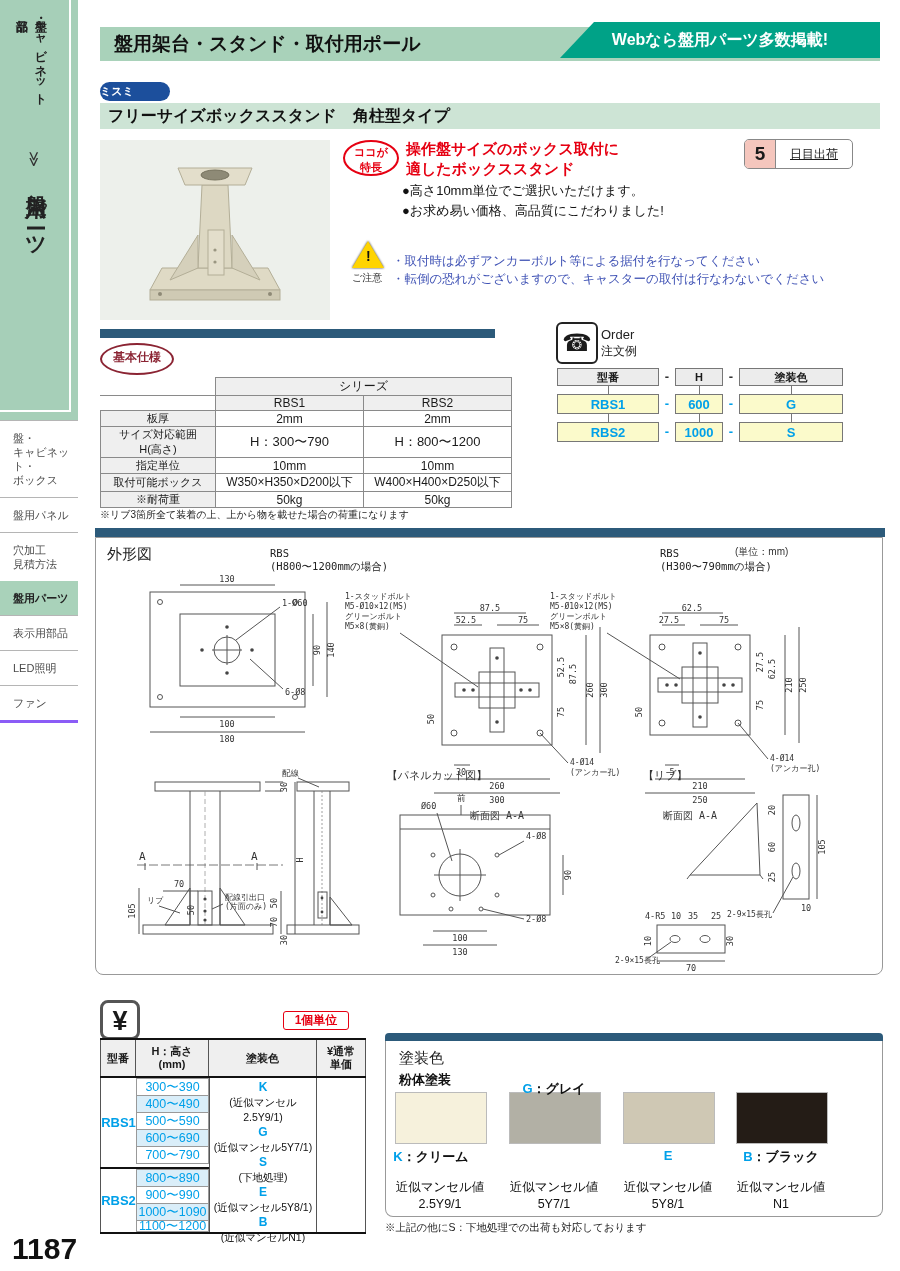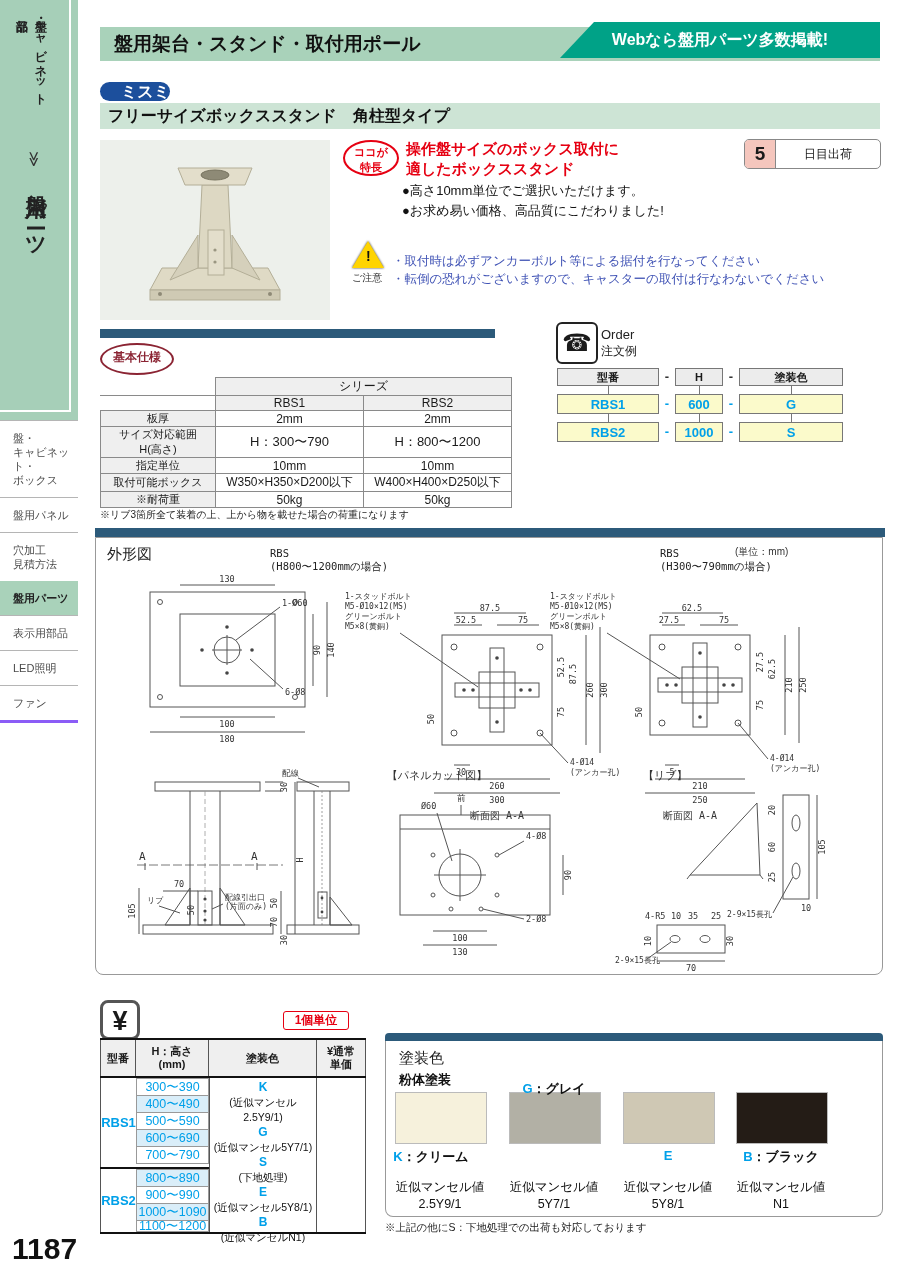--- a/index.html
+++ b/index.html
@@ -17,30 +17,30 @@
   .side-chev{left:26px;top:150px;font-size:15px;color:#333;transform:rotate(90deg);}
   .side-sec{left:22px;top:178px;height:220px;font-size:21px;font-weight:bold;letter-spacing:5px;color:#222;}
   .side-nav{left:0;top:420px;width:78px;}
   .side-item{padding:10px 4px 10px 13px;font-size:11px;line-height:14px;color:#4a4a4a;border-top:1px solid #b5b5b5;background:#fff;}
   .side-item.active{background:#a9d2ba;font-weight:bold;color:#222;border-top:none;}
   .side-item:last-child{border-bottom:3px solid #8b5cf6;}
   
   .hbar{left:100px;top:27px;width:780px;height:34px;background:#a9d2ba;}
   .hbar-title{padding-left:14px;line-height:34px;font-size:19px;font-weight:bold;color:#111;}
   .web-badge{left:560px;top:22px;width:320px;height:36px;background:#00a287;clip-path:polygon(34px 0,100% 0,100% 100%,0 100%);color:#fff;font-weight:bold;font-size:16px;text-align:center;line-height:36px;}
-  .brand-badge{left:100px;top:82px;width:70px;height:19px;background:#1c4f9c;border-radius:10px;color:#fff;font-size:16px;font-weight:bold;text-align:right;line-height:19px;}
+  .brand-badge{left:100px;top:82px;width:70px;height:19px;background:#1c4f9c;border-radius:10px;color:#fff;font-size:11px;font-weight:bold;text-align:left;line-height:19px;}
   .ptitle{left:100px;top:103px;width:780px;height:26px;background:#cde4d5;font-size:16px;font-weight:bold;line-height:26px;padding-left:8px;box-sizing:border-box;color:#111;}
   
   .photo{left:100px;top:140px;width:230px;height:180px;background:#edf0eb;}
   .feat-badge{left:343px;top:140px;width:56px;height:36px;border:2px solid #e60012;border-radius:50%;color:#e60012;font-size:11px;font-weight:bold;text-align:center;line-height:15px;padding-top:3px;box-sizing:border-box;background:#fff;}
   .feat-head{left:406px;top:139px;font-size:15px;font-weight:bold;color:#e60012;line-height:20px;}
   .feat-bullets{left:402px;top:181px;font-size:13px;line-height:20px;color:#111;}
   .ship{left:744px;top:139px;height:28px;display:flex;border:1px solid #888;border-radius:5px;overflow:hidden;background:#fff;}
   .ship-n{width:30px;background:#f5c6bd;font-size:19px;font-weight:bold;text-align:center;line-height:28px;border-right:1px solid #888;}
-  .ship-t{padding:0 28px;font-size:12px;line-height:28px;}
+  .ship-t{padding:0 14px;font-size:12px;line-height:28px;text-decoration:underline;}
   
   .tri{left:352px;top:241px;width:0;height:0;border-left:16px solid transparent;border-right:16px solid transparent;border-bottom:27px solid #ffd400;filter:drop-shadow(0 0 1px #333);}
   .tri-ex{left:366px;top:248px;font-size:14px;font-weight:bold;color:#111;}
   .cau-label{left:352px;top:271px;font-size:10px;color:#333;}
   .cau-text{left:392px;top:244px;font-size:12.5px;line-height:18px;color:#4053b5;margin-top:8px;}
   
   .navybar{background:#2c5a7a;}
   .oval-badge{border:2px solid #8b2433;border-radius:50%;color:#8b2433;font-weight:bold;text-align:center;background:#fff;}
   .spec-badge{left:100px;top:343px;width:70px;height:28px;font-size:12px;line-height:25px;}
   table.spec{left:100px;top:377px;border-collapse:collapse;table-layout:fixed;}

